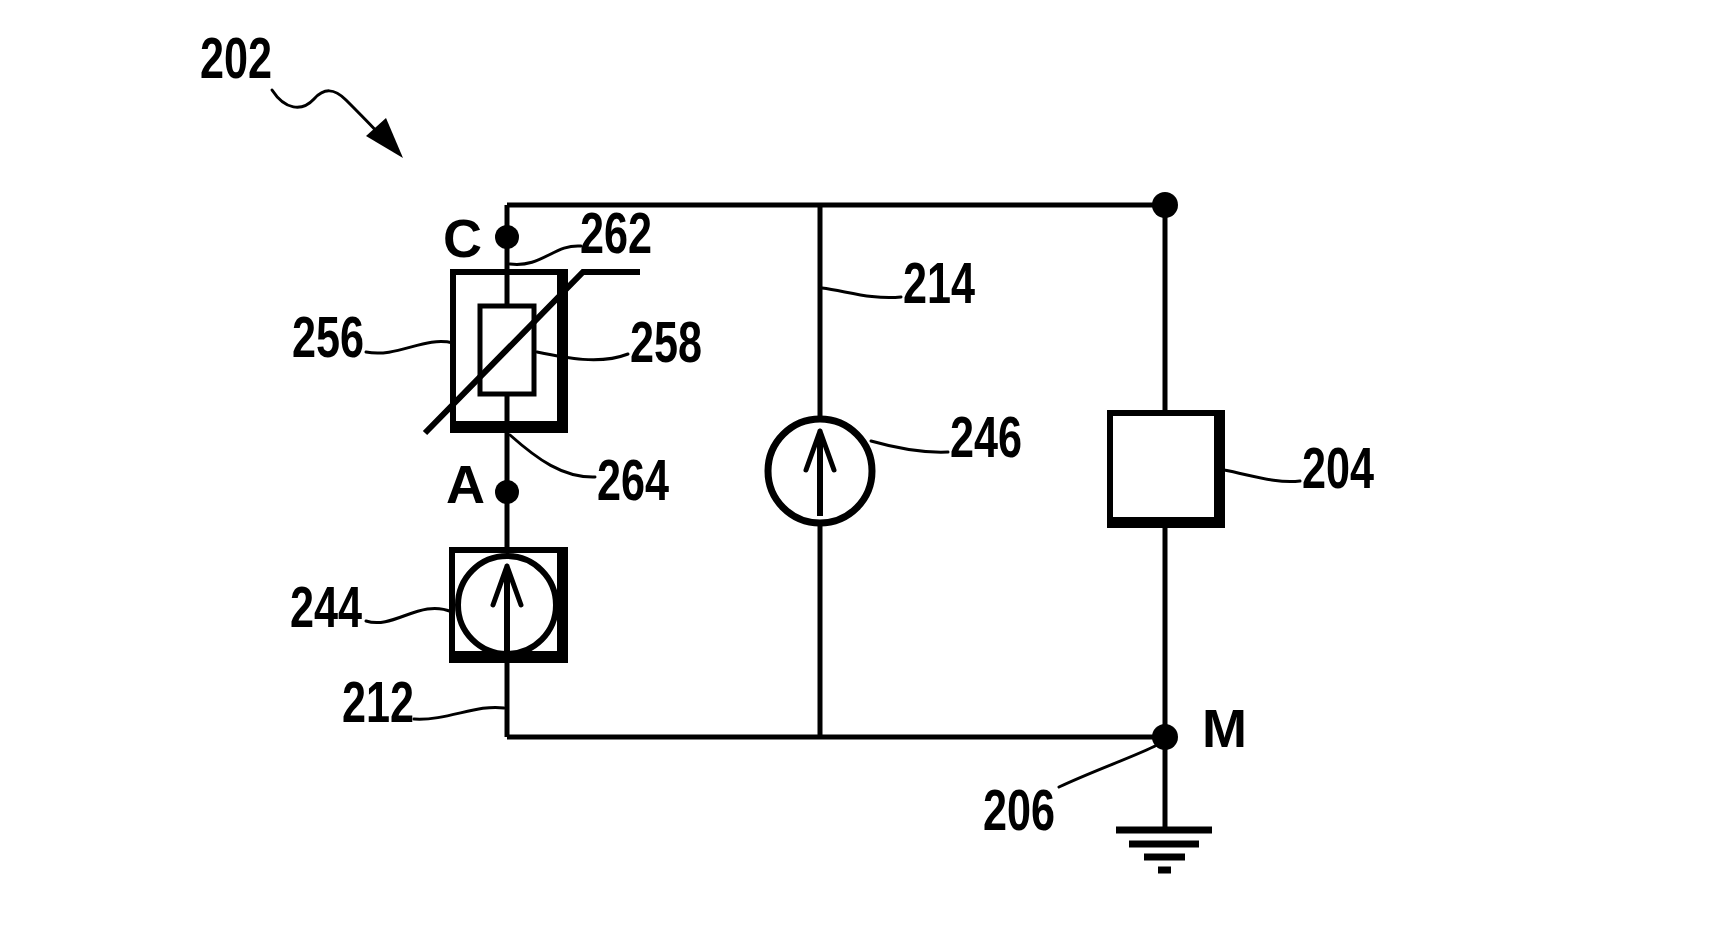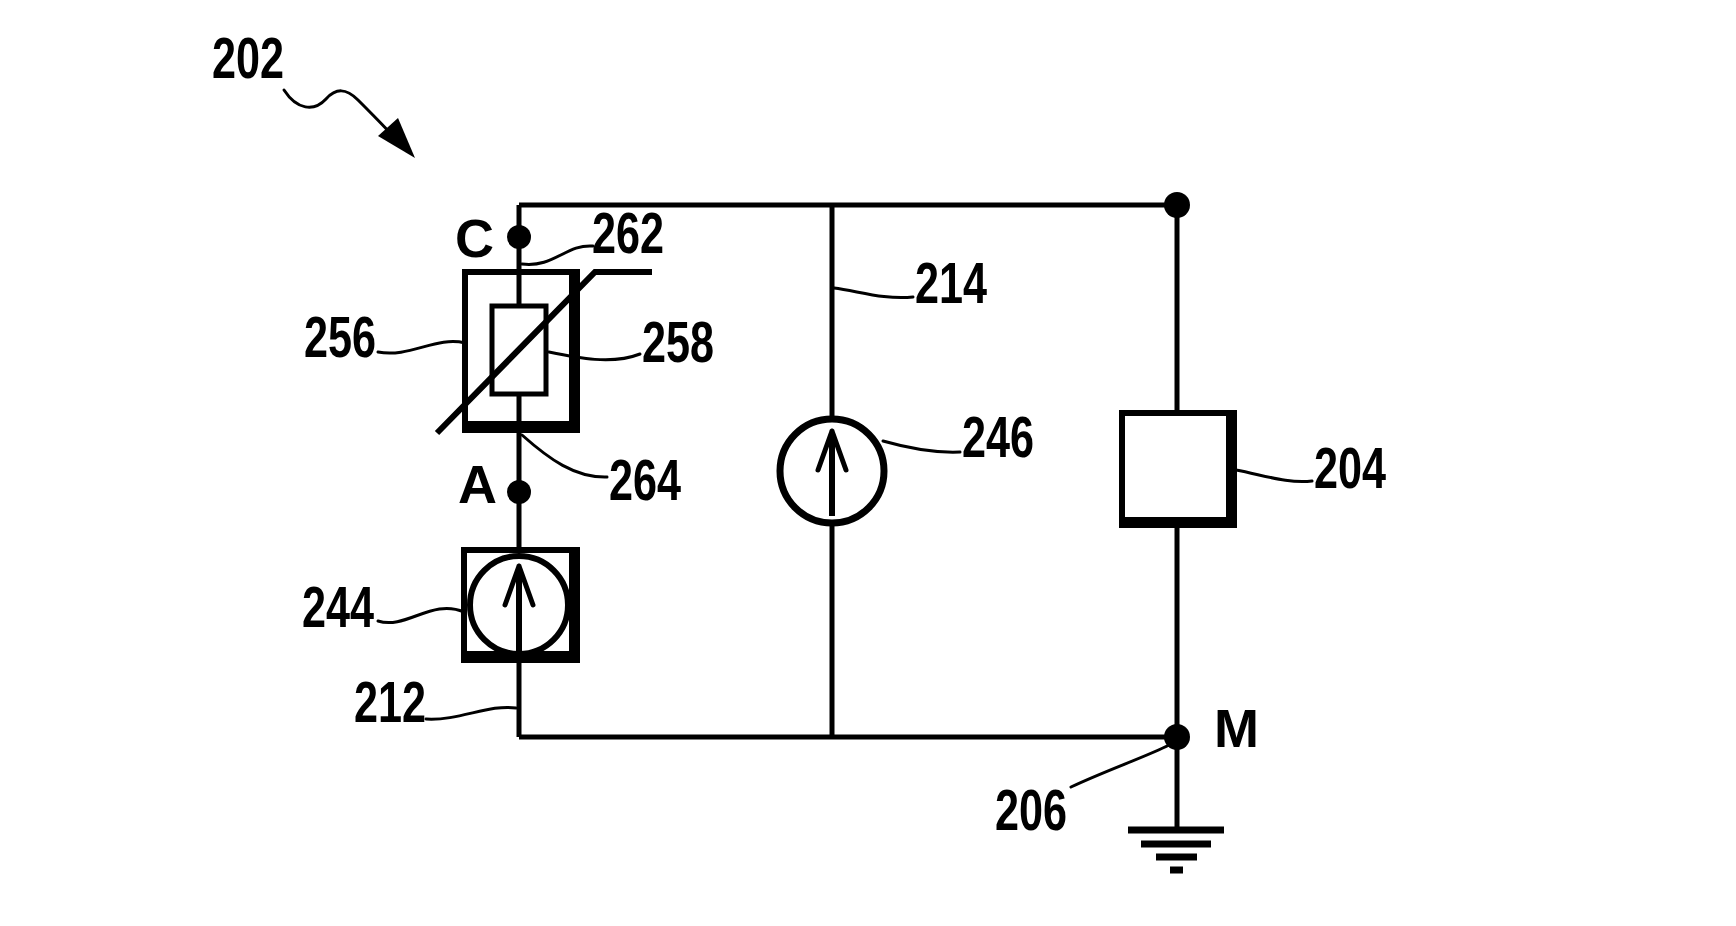--- a/index.html
+++ b/index.html
@@ -8,21 +8,20 @@
     background: #ffffff;
     width: 1736px;
     height: 926px;
     overflow: hidden;
   }
   #fig-wrap {
     position: relative;
     width: 1388px;
     height: 926px;
     background: #ffffff;
-    padding-left: 12px;
   }
   svg { display: block; }
   .wire    { stroke: #000; stroke-width: 5;  fill: none; }
   .wire2   { stroke: #000; stroke-width: 6;  fill: none; }
   .boxline { stroke: #000; stroke-width: 6;  fill: none; }
   .boxthk  { stroke: #000; stroke-width: 10; fill: none; }
   .leader  { stroke: #000; stroke-width: 3;  fill: none; stroke-linecap: round; }
   .barb    { stroke: #000; stroke-width: 5;  fill: none; stroke-linecap: round; }
   .gnd     { stroke: #000; stroke-width: 7;  fill: none; }
   .dot     { fill: #000; stroke: none; }

